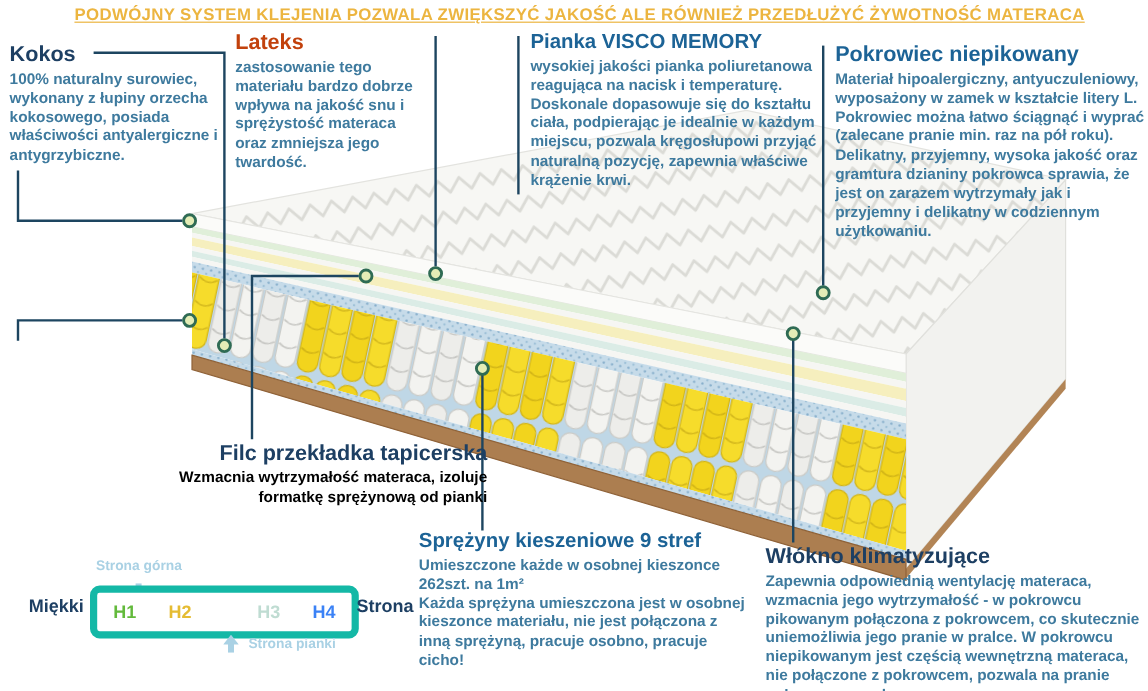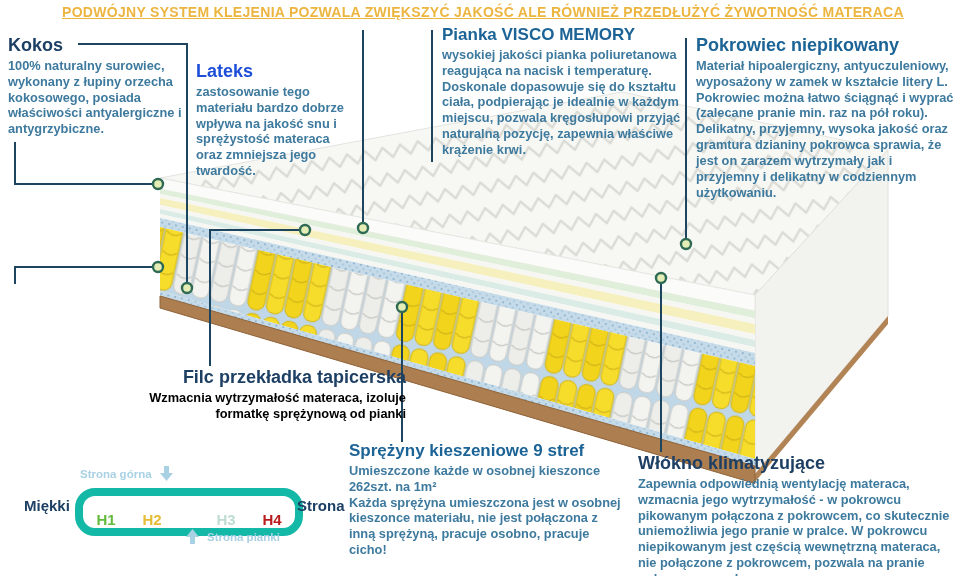--- a/index.html
+++ b/index.html
@@ -7,27 +7,27 @@
          font-family:"Liberation Sans","DejaVu Sans",sans-serif;padding-left:12px;}
   .title{position:absolute;left:30px;right:30px;top:4px;text-align:center;
          font-size:14px;font-weight:bold;letter-spacing:.3px;
          text-decoration:underline;}
   .sec{position:absolute;}
   .sec h3{margin:0 0 3px 0;font-size:18px;font-weight:bold;line-height:1.05;}
   .sec p{margin:0;font-size:12.8px;font-weight:bold;line-height:1.24;}
   .sec .pline{margin:0;font-size:12.8px;font-weight:bold;line-height:1.24;}
   svg.illus{position:absolute;left:0;top:0;}
   
-  .scale-top{position:absolute;left:80px;top:466px;display:flex;align-items:center;gap:8px;}
+  .scale-top{position:absolute;left:80px;top:466px;display:flex;align-items:center;gap:8px;flex-direction:column;}
   .scale-bottom{position:absolute;left:186px;top:529px;display:flex;align-items:center;gap:8px;}
   .scale-small{font-size:11.5px;font-weight:bold;}
   .scale-side{position:absolute;top:497px;font-size:15px;font-weight:bold;}
   .scale-box{position:absolute;left:75px;top:488px;width:212px;height:32px;
-             border:8px solid #14b8a6;border-radius:20px;background:#fff;
-             display:flex;align-items:flex-end;justify-content:space-around;}
+             border:6px solid #14b8a6;border-radius:8px;background:#fff;
+             display:flex;align-items:center;justify-content:space-around;}
   .scale-box span{font-size:15px;font-weight:bold;}
 </style>
 </head>
 <body>
 
 <div id="stage">
 
   <svg class="illus" width="957" height="576" viewBox="0 0 957 576">
     <defs>
       <pattern id="zig" width="36" height="26" patternUnits="userSpaceOnUse" patternTransform="rotate(-10.5)">
@@ -113,21 +113,21 @@
   </svg>
 
   <div class="title" style="color: rgb(236, 181, 64);">PODWÓJNY SYSTEM KLEJENIA POZWALA ZWIĘKSZYĆ JAKOŚĆ ALE RÓWNIEŻ PRZEDŁUŻYĆ ŻYWOTNOŚĆ MATERACA</div>
 
   <div class="sec" style="left:8px;top:36px;width:190px;">
     <h3 style="color: rgb(29, 63, 99);">Kokos</h3>
     <p style="color: rgb(62, 122, 158);">100% naturalny surowiec, wykonany z łupiny orzecha kokosowego, posiada właściwości antyalergiczne i antygrzybiczne.</p>
   </div>
 
   <div class="sec" style="left:196px;top:26px;width:162px;">
-    <h3 style="color: #1d4ed8; margin-top: 36px;">Lateks</h3>
+    <h3 style="color: #c2410c;">Lateks</h3>
     <p style="color: rgb(62, 122, 158);">zastosowanie tego materiału bardzo dobrze wpływa na jakość snu i sprężystość materaca oraz zmniejsza jego twardość.</p>
   </div>
 
   <div class="sec" style="left:442px;top:26px;width:242px;">
     <h3 style="font-size: 17px; color: rgb(28, 99, 150);">Pianka VISCO MEMORY</h3>
     <p style="color: rgb(62, 122, 158);">wysokiej jakości pianka poliuretanowa reagująca na nacisk i temperaturę. Doskonale dopasowuje się do kształtu ciała, podpierając je idealnie w każdym miejscu, pozwala kręgosłupowi przyjąć naturalną pozycję, zapewnia właściwe krążenie krwi.</p>
   </div>
 
   <div class="sec" style="left:696px;top:36px;width:258px;">
     <h3 style="color: rgb(28, 99, 150);">Pokrowiec niepikowany</h3>
@@ -158,21 +158,21 @@
       <path d="M4,0 h5 v7 h4 L6.5,15 0,7 h4 z" fill="#A9D1E4"></path>
     </svg>
   </div>
 
   <span class="scale-side" style="left: 24px; color: rgb(29, 63, 99);">Miękki</span>
 
   <div class="scale-box">
     <span style="color: rgb(99, 186, 60);">H1</span>
     <span style="color: rgb(229, 188, 51);">H2</span>
     <span style="color: rgb(191, 220, 210); margin-left: 28px;">H3</span>
-    <span style="color: #b91c1c;">H4</span>
+    <span style="color: #3b82f6;">H4</span>
   </div>
 
   <span class="scale-side" style="left: 297px; color: rgb(29, 63, 99);">Strona</span>
 
   <div class="scale-bottom">
     <svg width="13" height="15" viewBox="0 0 13 15">
       <path d="M4,15 h5 v-7 h4 L6.5,0 0,8 h4 z" fill="#A9D1E4"></path>
     </svg>
     <span class="scale-small" style="color: rgb(169, 209, 228);">Strona pianki</span>
   </div>

